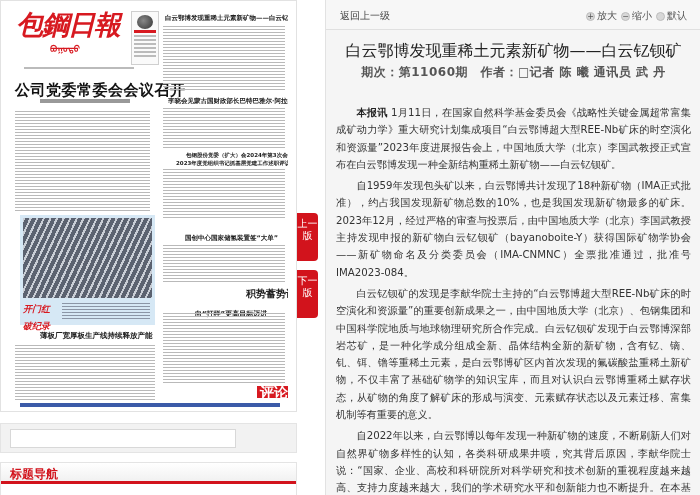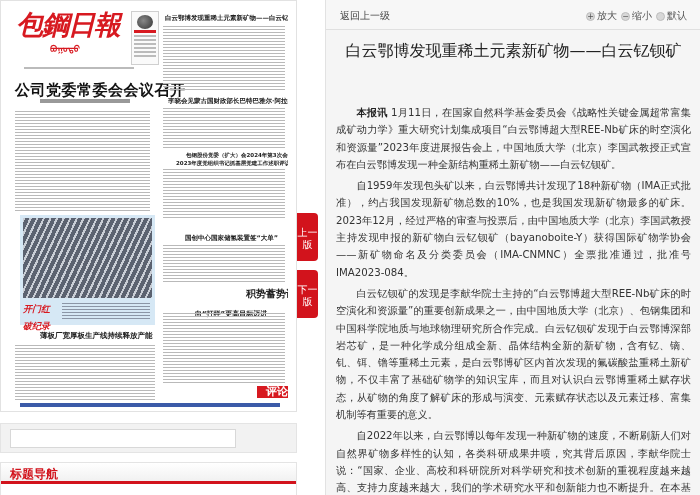--- a/index.html
+++ b/index.html
@@ -22,24 +22,24 @@
 
   .txt { position: absolute; background-image: repeating-linear-gradient(to bottom, #b9b9b9 0px, #b9b9b9 1px, transparent 1px, transparent 3px); }
   .headline { position: absolute; font-weight: bold; color: #222; white-space: nowrap; }
   .photo { position: absolute; left: 10px; top: 214px; width: 135px; height: 110px; background: #d6e8f5; }
   .photo-img { position: absolute; left: 3px; top: 3px; width: 129px; height: 80px; background:
       repeating-linear-gradient(115deg, #c9ced6 0px, #c9ced6 2px, #5b6270 2px, #5b6270 6px),
       #5b6270; }
   .photo-cap { position: absolute; left: 3px; top: 86px; font-family: "DejaVu Serif", serif; font-size: 9px; font-weight: bold; color: #d71920; font-style: italic; line-height: 17px; width: 30px; }
   .photo-txt { position: absolute; left: 42px; top: 88px; width: 88px; height: 16px; background-image: repeating-linear-gradient(to bottom, #8b96a6 0px, #8b96a6 1px, transparent 1px, transparent 3px); }
   .bottom-strip { position: absolute; left: 10px; top: 402px; width: 260px; height: 4px; background: #3b5ba8; }
-  .pinglun { position: absolute; left: 247px; top: 385px; width: 34px; height: 12px; background: #d71920; color: #fff; font-size: 11px; font-weight: bold; text-align: right; padding-right: 3px; line-height: 12px; }
+  .pinglun { position: absolute; left: 247px; top: 385px; width: 34px; height: 12px; background: #d71920; color: #fff; font-size: 14px; font-weight: bold; text-align: right; padding-right: 3px; line-height: 12px; }
 
   
-  .pg-tab { position: absolute; left: 297px; width: 21px; height: 48px; background: #d2131c; color: #fff; border-radius: 0 4px 4px 0; font-size: 10px; line-height: 12px; text-align: center; padding-top: 14px; cursor: pointer; }
+  .pg-tab { position: absolute; left: 297px; width: 21px; height: 48px; background: #d2131c; color: #fff; border-radius: 0 4px 4px 0; font-size: 10px; line-height: 12px; text-align: center; padding-top: 5px; cursor: pointer; }
   .pg-prev { top: 213px; }
   .pg-next { top: 270px; }
 
   
   .search-box { position: absolute; left: 0; top: 423px; width: 297px; height: 30px; background: #f2f2f2; border: 1px solid #e4e4e4; }
   .search-input { position: absolute; left: 9px; top: 5px; width: 226px; height: 19px; border: 1px solid #d8d8d8; background: #fff; font-size: 11px; padding: 0 4px; }
   .search-btn { position: absolute; left: 244px; top: 5px; width: 48px; height: 20px; border: 1px solid #d0d0d0; border-radius: 2px; background: linear-gradient(#fafafa, #e6e6e6); color: #666; font-size: 11px; letter-spacing: 3px; text-align: center; line-height: 18px; cursor: pointer; margin-top: 33px; }
 
   
   .nav-box { position: absolute; left: 0; top: 462px; width: 297px; height: 40px; border: 1px solid #e4e4e4; background: #fff; }
@@ -141,20 +141,21 @@
           <span>缩小</span>
         </span>
         <span class="item">
           <span class="circ"></span>
           <span>默认</span>
         </span>
       </div>
     </div>
 
     <div class="art-title">白云鄂博发现重稀土元素新矿物——白云钇钡矿</div>
+    <div class="art-meta">期次：第11060期　作者：□记者 陈 曦 通讯员 武 丹</div>
 
     <div class="art-body">
       <p><b>本报讯</b><span> 1月11日，在国家自然科学基金委员会《战略性关键金属超常富集成矿动力学》重大研究计划集成项目“白云鄂博超大型REE-Nb矿床的时空演化和资源量”2023年度进展报告会上，中国地质大学（北京）李国武教授正式宣布在白云鄂博发现一种全新结构重稀土新矿物——白云钇钡矿。</span></p>
       <p>自1959年发现包头矿以来，白云鄂博共计发现了18种新矿物（IMA正式批准），约占我国发现新矿物总数的10%，也是我国发现新矿物最多的矿床。2023年12月，经过严格的审查与投票后，由中国地质大学（北京）李国武教授主持发现申报的新矿物白云钇钡矿（bayanoboite-Y）获得国际矿物学协会——新矿物命名及分类委员会（IMA-CNMNC）全票批准通过，批准号IMA2023-084。</p>
       <p>白云钇钡矿的发现是李献华院士主持的“白云鄂博超大型REE-Nb矿床的时空演化和资源量”的重要创新成果之一，由中国地质大学（北京）、包钢集团和中国科学院地质与地球物理研究所合作完成。白云钇钡矿发现于白云鄂博深部岩芯矿，是一种化学成分组成全新、晶体结构全新的新矿物，含有钇、镝、钆、铒、镥等重稀土元素，是白云鄂博矿区内首次发现的氟碳酸盐重稀土新矿物，不仅丰富了基础矿物学的知识宝库，而且对认识白云鄂博重稀土赋存状态，从矿物的角度了解矿床的形成与演变、元素赋存状态以及元素迁移、富集机制等有重要的意义。</p>
       <p>自2022年以来，白云鄂博以每年发现一种新矿物的速度，不断刷新人们对自然界矿物多样性的认知，各类科研成果井喷，究其背后原因，李献华院士说：“国家、企业、高校和科研院所对科学研究和技术创新的重视程度越来越高、支持力度越来越大，我们的学术研究水平和创新能力也不断提升。在本基金项目研究的过程中，企业、高校和科研院所充分发挥各自优势，实现产学研深度融合，进一步激发了科学研究与技术应用、产业发展的耦合效应。我们将积极配合包钢集团，围绕白云鄂博‘第4个有经济价值元素’的研究开发做好基础科学研究。”</p>
 
     </div>
   </div>
 </div>

